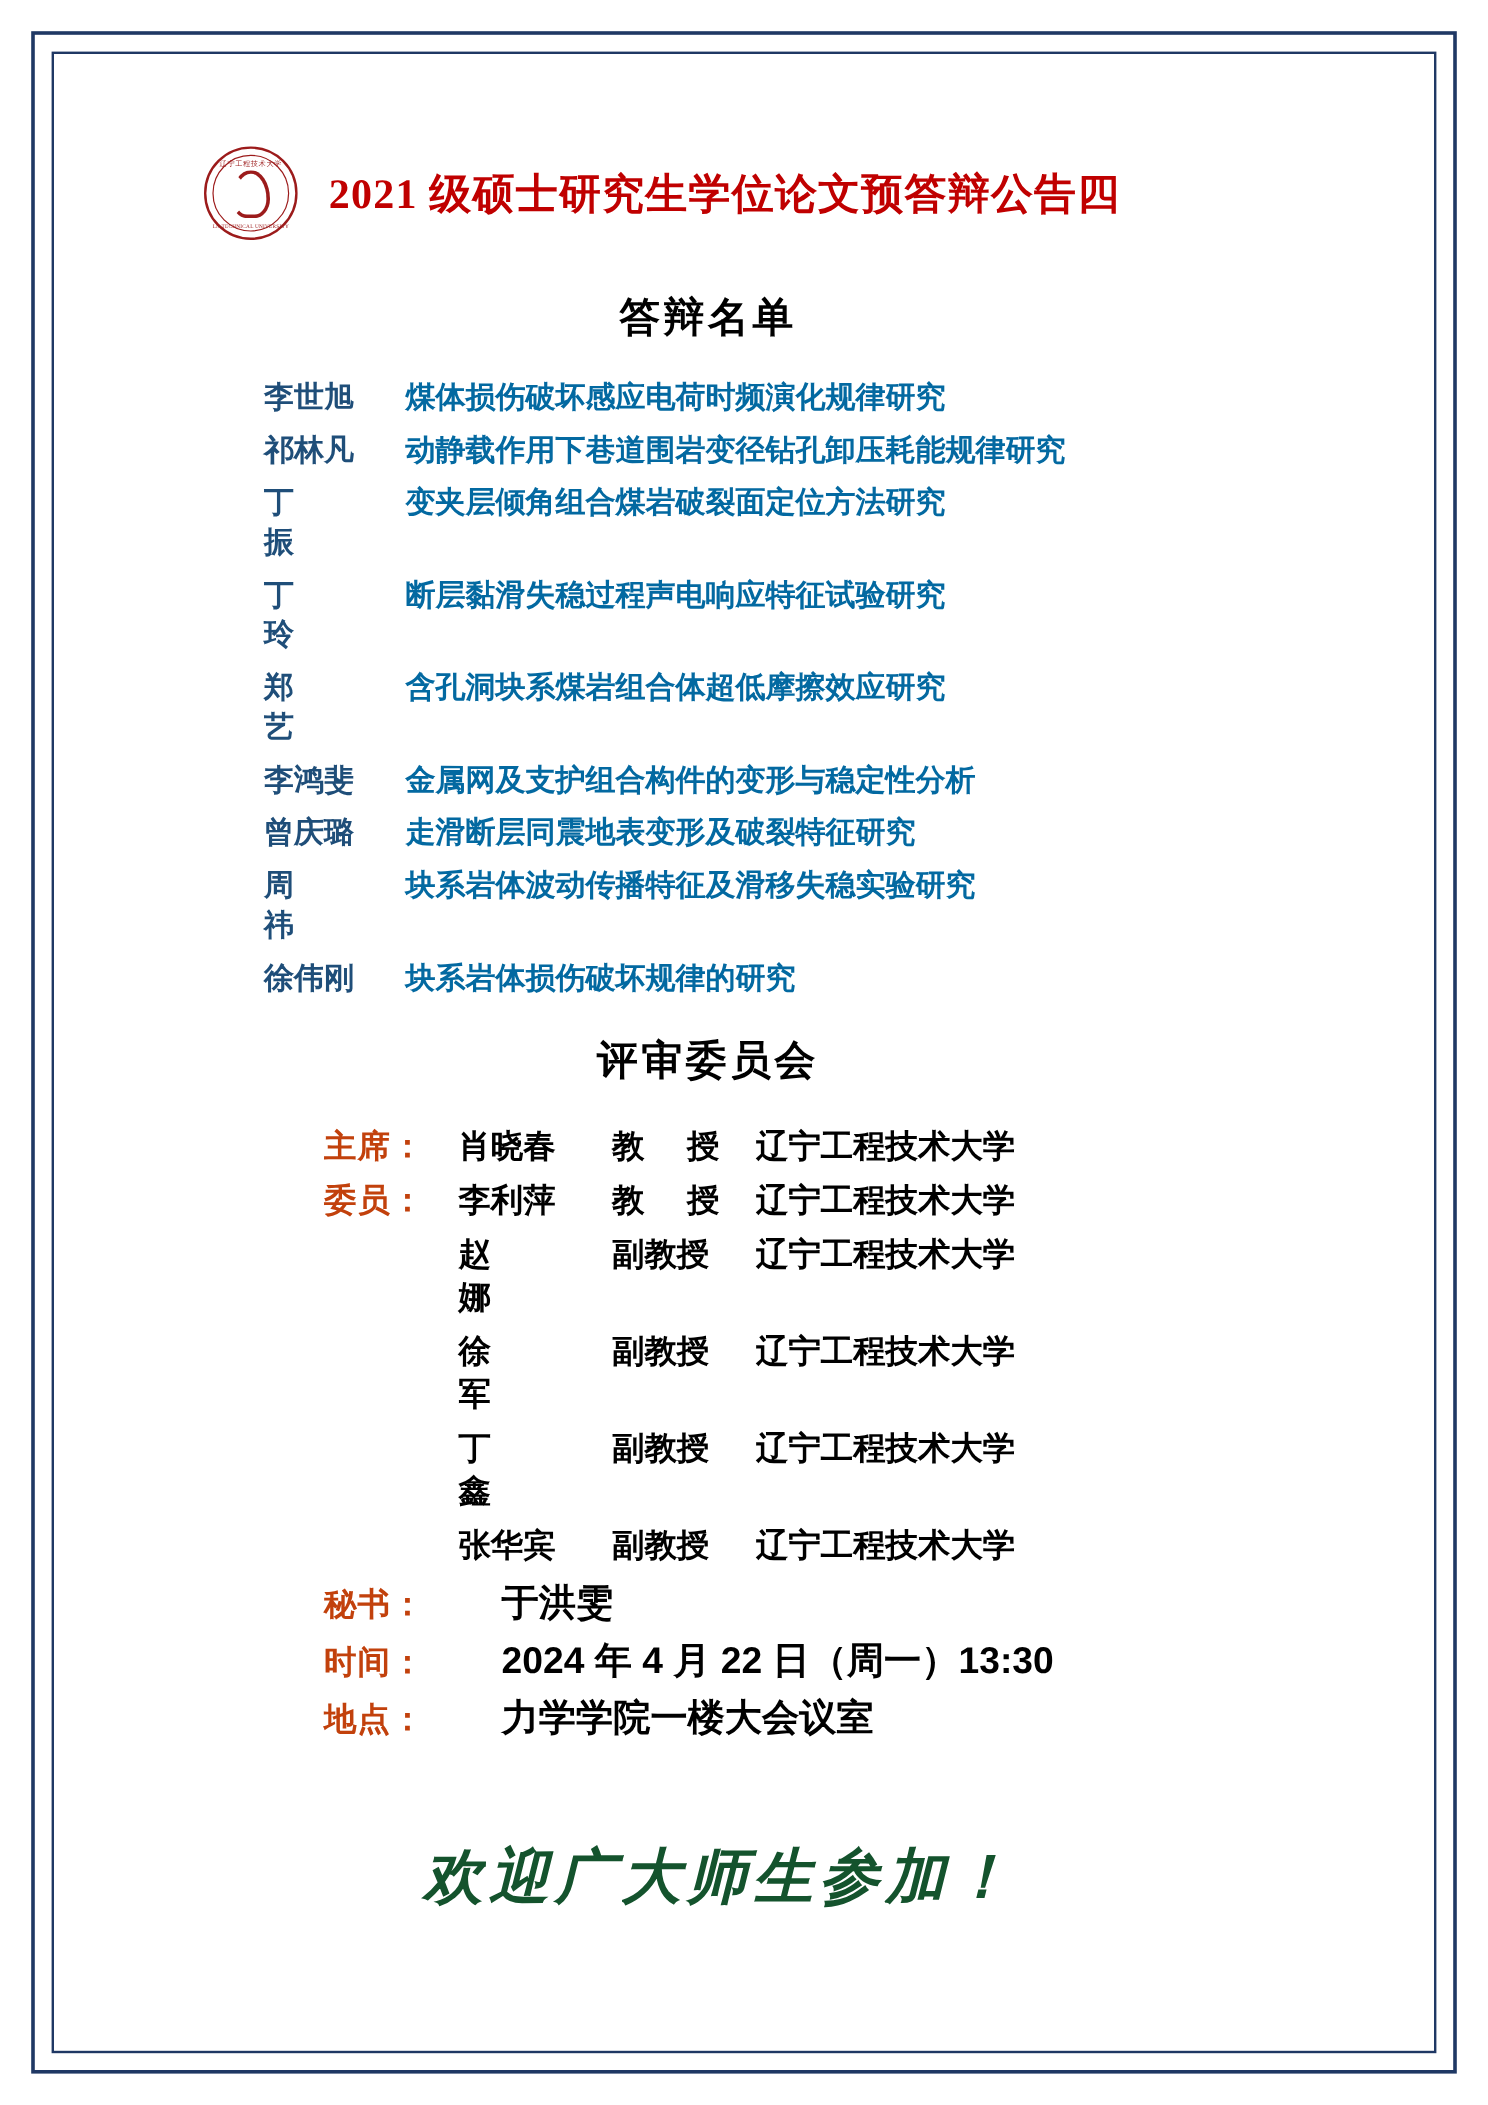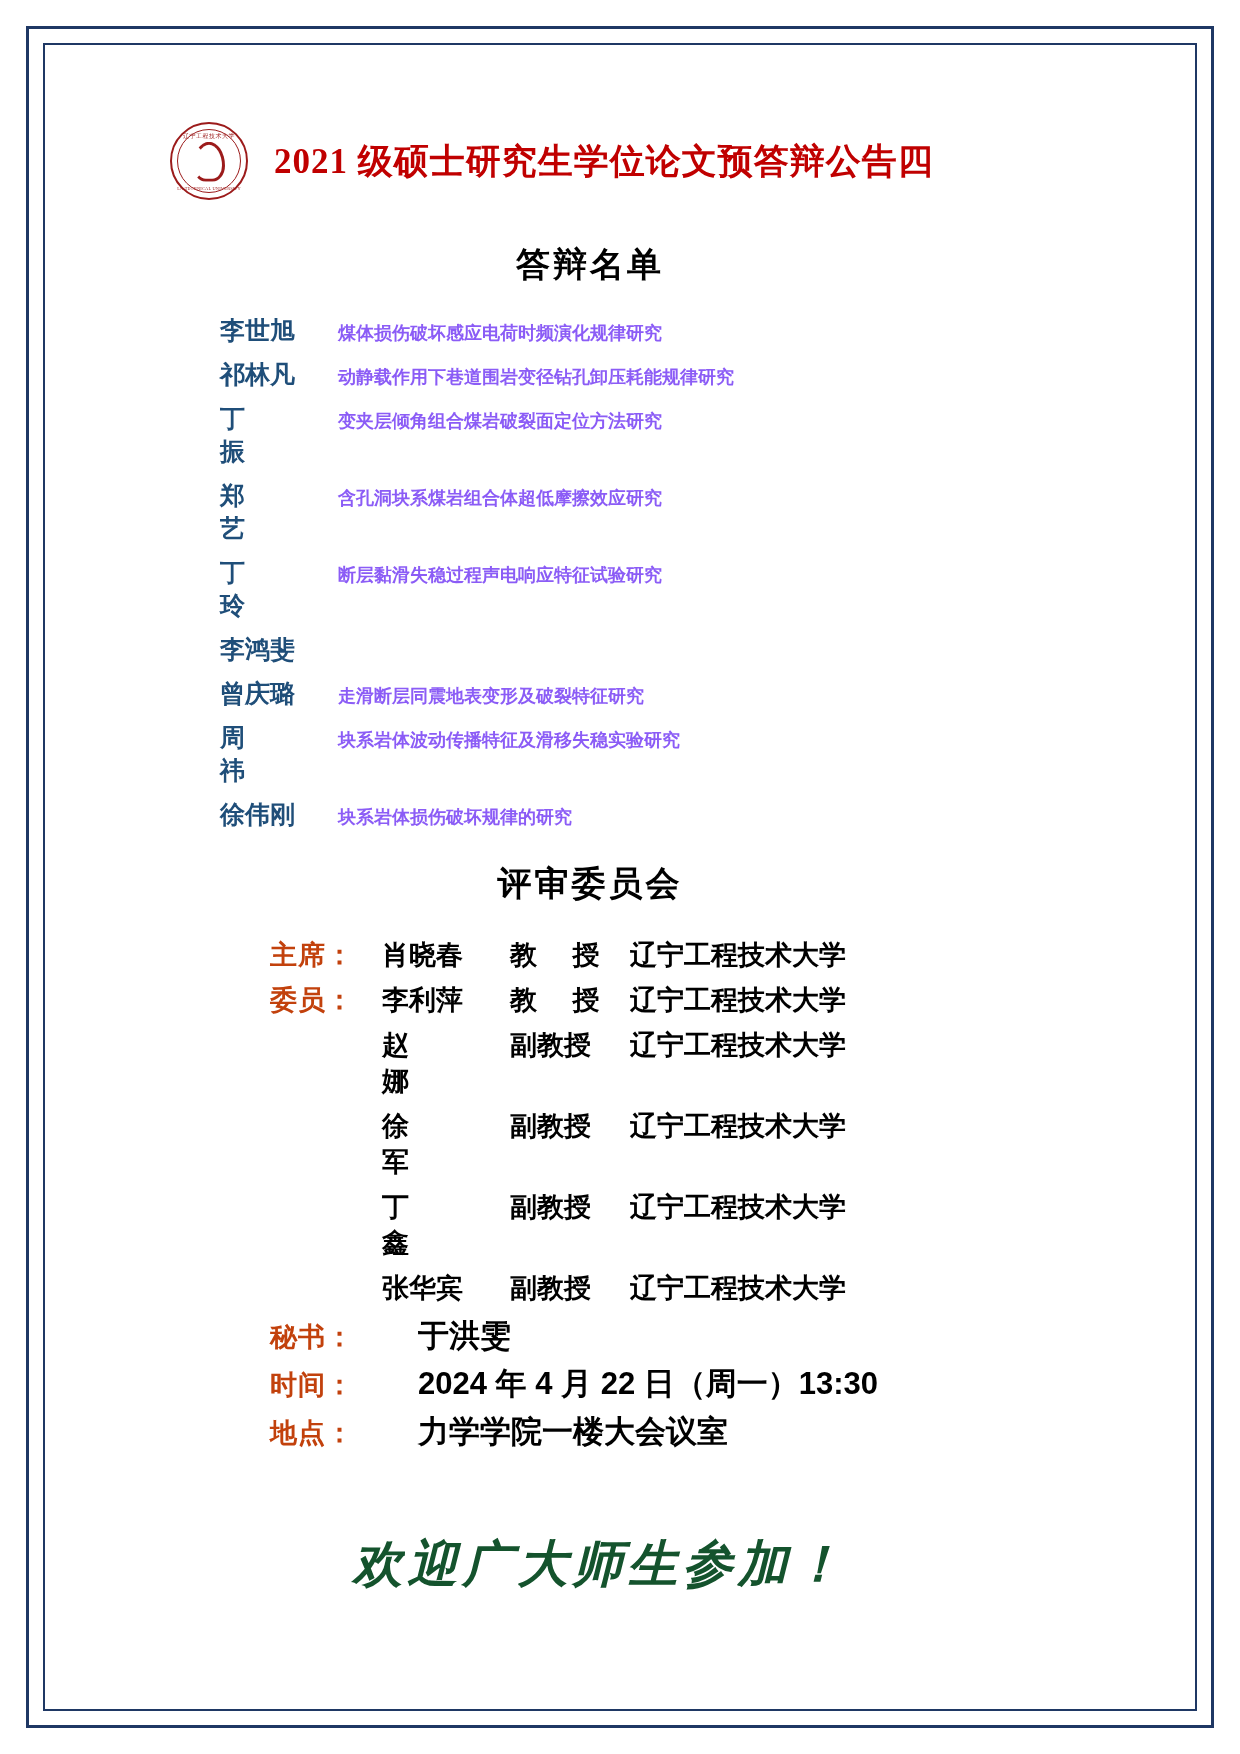--- a/index.html
+++ b/index.html
@@ -137,22 +137,22 @@
     color: #1f4e79;
     font-size: 25px;
     font-weight: bold;
     letter-spacing: 0;
     font-family: "Liberation Sans", sans-serif;
   }
   .d-name.spaced {
     letter-spacing: 22px;
   }
   .d-topic {
-    font-size: 18px;
-    color: #8b5cf6;
+    font-size: 25px;
+    color: #0369a1;
     font-weight: bold;
     font-family: "Liberation Sans", sans-serif;
   }
 
   
   .committee-block {
     padding-left: 200px;
   }
   .c-row {
     display: flex;
@@ -244,29 +244,30 @@
       </div>
       <div class="defense-row">
         <div class="d-name">祁林凡</div>
         <div class="d-topic">动静载作用下巷道围岩变径钻孔卸压耗能规律研究</div>
       </div>
       <div class="defense-row">
         <div class="d-name spaced">丁 振</div>
         <div class="d-topic">变夹层倾角组合煤岩破裂面定位方法研究</div>
       </div>
       <div class="defense-row">
+        <div class="d-name spaced">丁 玲</div>
+        <div class="d-topic">断层黏滑失稳过程声电响应特征试验研究</div>
+      </div>
+      <div class="defense-row">
         <div class="d-name spaced">郑 艺</div>
         <div class="d-topic">含孔洞块系煤岩组合体超低摩擦效应研究</div>
       </div>
       <div class="defense-row">
-        <div class="d-name spaced">丁 玲</div>
-        <div class="d-topic">断层黏滑失稳过程声电响应特征试验研究</div>
-      </div>
-      <div class="defense-row">
         <div class="d-name">李鸿斐</div>
+        <div class="d-topic">金属网及支护组合构件的变形与稳定性分析</div>
       </div>
       <div class="defense-row">
         <div class="d-name">曾庆璐</div>
         <div class="d-topic">走滑断层同震地表变形及破裂特征研究</div>
       </div>
       <div class="defense-row">
         <div class="d-name spaced">周 祎</div>
         <div class="d-topic">块系岩体波动传播特征及滑移失稳实验研究</div>
       </div>
       <div class="defense-row">

